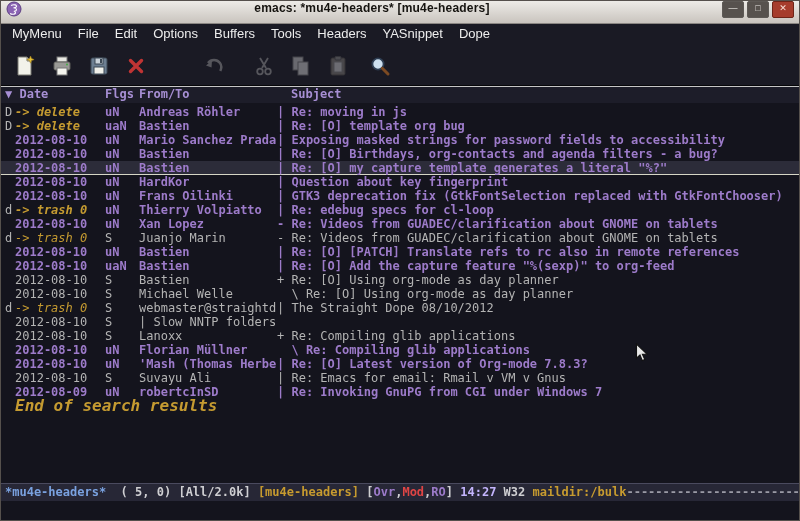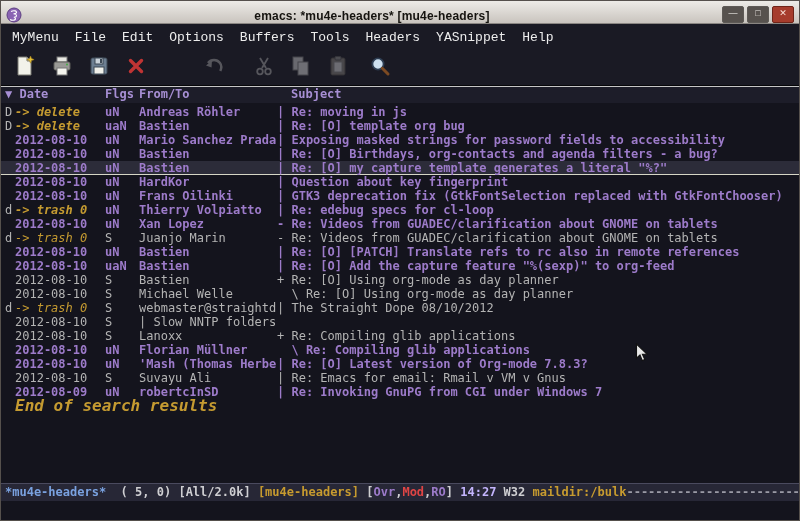--- a/index.html
+++ b/index.html
@@ -1,28 +1,28 @@
 <!DOCTYPE html>
 <html style="--bg: #14141d; --panel-bg: #1a1a24; --fg-unread: #9d7bca; --fg-read: #b4b4b4; --fg-move: #c59b31; --header-fg: #a78fd4; --current-bg: #2c2c39; --modeline-bg: #272736; --accent-blue: #7aa2e0; --accent-orange: #c79b2f; --accent-red: #e04545; --accent-purple: #9d7bca;"><head>
 <meta charset="utf-8">
 <style>
   html,body{margin:0;padding:0}
   body{width:800px;height:521px;overflow:hidden;background:#3a3a3a;font-family:"DejaVu Sans Mono",monospace}
   .window{position:relative;width:800px;height:521px;display:flex;flex-direction:column;border:1px solid #55504c;box-sizing:border-box;background:var(--bg,#14141d)}
 
   
-  .titlebar{height:22px;flex:0 0 22px;background:linear-gradient(#edebe7,#c9c4be);display:flex;align-items:flex-end;gap:4px;padding:0 5px;border-bottom:1px solid #8a8682}
+  .titlebar{height:22px;flex:0 0 22px;background:linear-gradient(#edebe7,#c9c4be);display:flex;align-items:flex-start;gap:4px;padding:0 5px;border-bottom:1px solid #8a8682}
   .app-icon{width:16px;height:16px;display:inline-flex}
   .title-text{flex:1;text-align:center;font-family:"Liberation Sans",sans-serif;font-size:12px;font-weight:bold;color:#15130f;letter-spacing:.2px}
   .win-controls{display:flex;gap:3px}
   .win-btn{width:20px;height:15px;border-radius:2px;border:1px solid #5e5a56;background:#57524e;color:#e8e4e0;font-size:9px;line-height:13px;text-align:center;font-family:"Liberation Sans",sans-serif;cursor:default}
   .win-btn.close{background:#a63c2c;border-color:#6f2418;color:#f7ded5}
 
   
-  .menubar{height:23px;flex:0 0 23px;background:var(--panel-bg,#1a1a24);display:flex;align-items:flex-end;padding:0 3px;font-family:Liberation Mono, monospace;font-size:13px;color:#ededed}
+  .menubar{height:23px;flex:0 0 23px;background:var(--panel-bg,#1a1a24);display:flex;align-items:flex-start;padding:0 3px;font-family:Liberation Sans, sans-serif;font-size:13px;color:#ededed}
   .menu-item{padding:2px 8px;cursor:default}
 
   
   .toolbar{height:38px;flex:0 0 38px;background:var(--panel-bg,#1a1a24);display:flex;align-items:center;padding:0 8px;border-bottom:1px solid #07070a}
   .tool-btn{width:32px;height:30px;display:flex;align-items:center;justify-content:center;margin-right:5px;border-radius:3px}
   .tool-btn.disabled{opacity:.38;filter:grayscale(85%)}
   .gap-lg{margin-right:46px}.gap-md{margin-right:18px}.gap-sm{margin-right:10px}
   .tool-icon{display:inline-flex}
 
   
@@ -82,21 +82,21 @@
 
   <div class="menubar">
       <span class="menu-item">MyMenu</span>
       <span class="menu-item">File</span>
       <span class="menu-item">Edit</span>
       <span class="menu-item">Options</span>
       <span class="menu-item">Buffers</span>
       <span class="menu-item">Tools</span>
       <span class="menu-item">Headers</span>
       <span class="menu-item">YASnippet</span>
-      <span class="menu-item">Help</span>
+      <span class="menu-item">Dope</span>
     </div>
 
   <div class="toolbar">
       <div class="tool-btn">
         <span class="tool-icon">
           <svg viewBox="0 0 24 24" width="24" height="24">
             <path d="M5 3h9l4 4v14H5z" fill="#f2f2ea" stroke="#7a7a72"></path>
             <path d="M14 3l4 4h-4z" fill="#cfcfc2" stroke="#7a7a72"></path>
             <path d="M17.5 2l1 2.6 2.6 1-2.6 1-1 2.6-1-2.6-2.6-1 2.6-1z" fill="#e8c238" stroke="#a5831c" stroke-width="0.6"></path>
           </svg>

